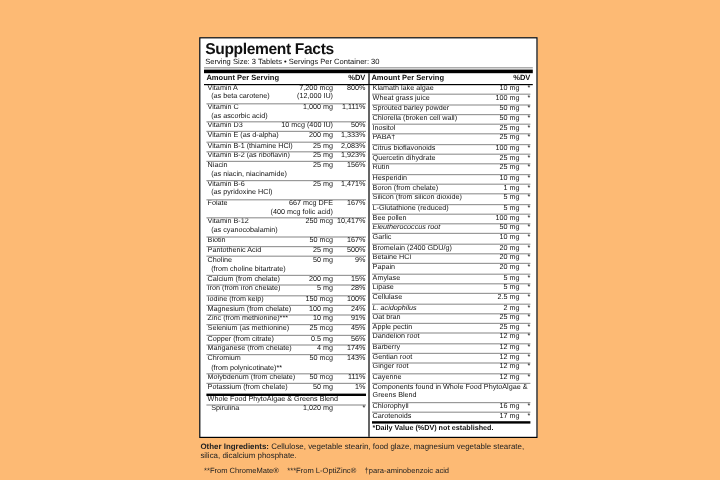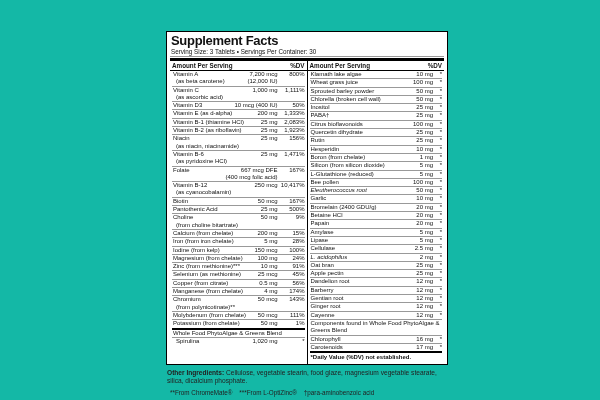--- a/index.html
+++ b/index.html
@@ -1,16 +1,16 @@
 <!DOCTYPE html>
 <html><head>
 <meta charset="utf-8">
 <style>
   html,body{margin:0;padding:0;background:#fff;}
-  .canvas{position:relative;width:600px;height:400px;background:#14b8a6;overflow:hidden;
+  .canvas{position:relative;width:600px;height:400px;background:#fdba74;overflow:hidden;
           font-family:"Liberation Sans", sans-serif;color:#111;}
   .label-wrap{position:absolute;left:166px;top:31px;width:282px;}
   .facts-box{border:1.5px solid #000;background:#fff;padding:2px 3px 0 3px;box-sizing:border-box;min-height:319px;}
   .title{font-size:13px;font-weight:bold;letter-spacing:-0.3px;line-height:14px;padding-left:1px;}
   .serving{font-size:6.3px;line-height:8px;border-bottom:1px solid #999;padding-left:1px;}
   .bigbar{height:3px;background:#000;margin-top:1px;}
   .colheads{display:flex;border-bottom:1.5px solid #000;}
   .colhead{flex:1;display:flex;justify-content:space-between;font-size:6.3px;font-weight:bold;
            line-height:9px;padding:0 2px;}
   .colhead.first{border-right:1px solid #000;}

